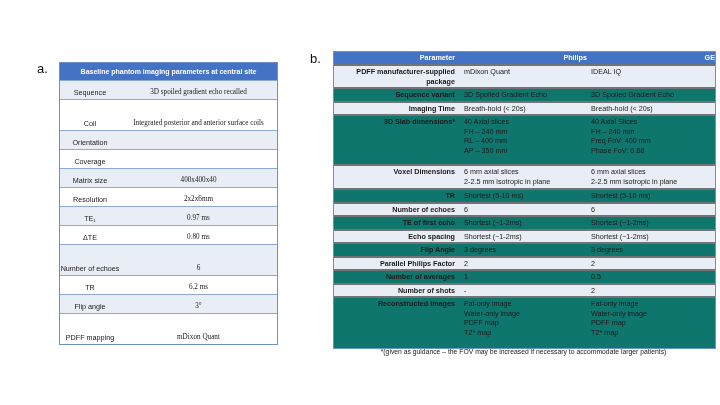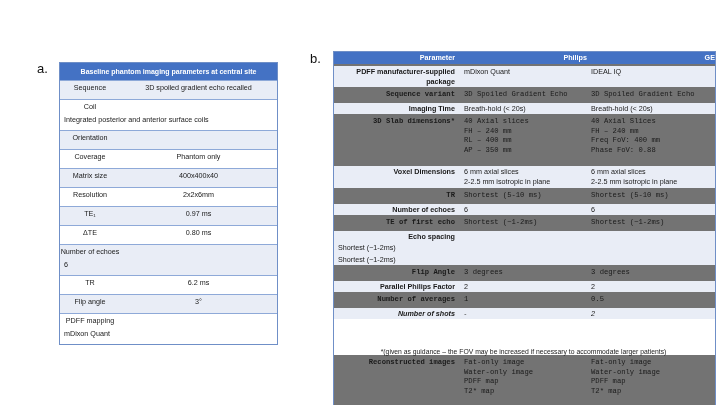--- a/index.html
+++ b/index.html
@@ -15,41 +15,41 @@
 
   
   #table-a {
     position: absolute; left: 59px; top: 62px; width: 217px;
     border: 1px solid #6f8fc7; border-collapse: collapse; font-size: 7.2px;
   }
   #table-a .hdr {
     background: #4472c4; color: #fff; font-weight: bold; text-align: center;
     height: 17px; line-height: 17px; font-size: 7px; white-space: nowrap;
   }
-  #table-a .row { display: flex; border-top: 1px solid #8ea9d8; align-items: flex-start; }
+  #table-a .row { display: flex; border-top: 1px solid #8ea9d8; align-items: flex-end; }
   #table-a .row.odd { background: #e9edf6; }
   #table-a .row.even { background: #ffffff; }
   #table-a .k { width: 60px; text-align: center; line-height: 9px; padding: 2px 0; }
-  #table-a .v { flex: 1; text-align: center; line-height: 9px; padding: 2px 4px; }
+  #table-a .v { flex: 1; text-align: center; line-height: 9px; padding: 2px 4px; font-family: Liberation Serif, serif; }
   #table-a .h18 { height: 18px; }
-  #table-a .h30 { height: 30px; flex-direction: column; }
+  #table-a .h30 { height: 30px; }
 
   
   #table-b {
     position: absolute; left: 333px; top: 51px; width: 381px;
     border: 1px solid #6f8fc7; font-size: 7.2px;
   }
   #table-b .hdr {
     display: flex; background: #4472c4; color: #fff; font-weight: bold; height: 12px; line-height: 12px;
   }
   #table-b .hdr .c1 { text-align: right; }
   #table-b .hdr .c2, #table-b .hdr .c3 { text-align: right; }
   #table-b .row { display: flex; border-top: 2px solid #737373; }
   #table-b .row.shade { background: #e9edf6; }
-  #table-b .row.plain { background: #737373; font-family: Liberation Mono, monospace; }
+  #table-b .row.plain { background: #0f766e; }
   #table-b .c1 { width: 126px; text-align: right; font-weight: bold; padding-right: 5px; box-sizing: border-box; }
   #table-b .c2 { width: 127px; padding-left: 4px; box-sizing: border-box; }
   #table-b .c3 { flex: 1; padding-left: 4px; box-sizing: border-box; }
   #table-b .line { display: block; line-height: 9.5px; }
   #table-b .row > div { padding-top: 1px; padding-bottom: 1px; }
 
   #footnote {
     position: absolute; left: 333px; width: 381px; top: 348px; text-align: center;
     font-size: 6.8px; color: #222;
   }
@@ -68,21 +68,20 @@
       </div>
       <div class="row even h30">
         <div class="k">Coil</div>
         <div class="v">Integrated posterior and anterior surface coils</div>
       </div>
       <div class="row odd h18">
         <div class="k">Orientation</div>
       </div>
       <div class="row even h18">
         <div class="k">Coverage</div>
-        <div class="v">Phantom only</div>
       </div>
       <div class="row odd h18">
         <div class="k">Matrix size</div>
         <div class="v">400x400x40</div>
       </div>
       <div class="row even h18">
         <div class="k">Resolution</div>
         <div class="v">2x2x6mm</div>
       </div>
       <div class="row odd h18">
@@ -211,21 +210,21 @@
         <div class="c1">
           <span class="line">TE of first echo</span>
         </div>
         <div class="c2">
           <span class="line">Shortest (~1-2ms)</span>
         </div>
         <div class="c3">
           <span class="line">Shortest (~1-2ms)</span>
         </div>
       </div>
-      <div class="row shade" style="min-height: 11px; flex-direction: column;">
+      <div class="row shade" style="min-height: 11px;">
         <div class="c1">
           <span class="line">Echo spacing</span>
         </div>
         <div class="c2">
           <span class="line">Shortest (~1-2ms)</span>
         </div>
         <div class="c3">
           <span class="line">Shortest (~1-2ms)</span>
         </div>
       </div>
@@ -255,32 +254,32 @@
         <div class="c1">
           <span class="line">Number of averages</span>
         </div>
         <div class="c2">
           <span class="line">1</span>
         </div>
         <div class="c3">
           <span class="line">0.5</span>
         </div>
       </div>
-      <div class="row shade" style="min-height: 11px; font-style: italic;">
+      <div class="row shade" style="min-height: 11px;">
         <div class="c1">
           <span class="line">Number of shots</span>
         </div>
         <div class="c2">
           <span class="line">-</span>
         </div>
         <div class="c3">
           <span class="line">2</span>
         </div>
       </div>
-      <div class="row plain" style="min-height: 50px; margin-top: 36px;">
+      <div class="row plain" style="min-height: 50px;">
         <div class="c1">
           <span class="line">Reconstructed images</span>
         </div>
         <div class="c2">
           <span class="line">Fat-only image</span>
           <span class="line">Water-only image</span>
           <span class="line">PDFF map</span>
           <span class="line">T2* map</span>
         </div>
         <div class="c3">

